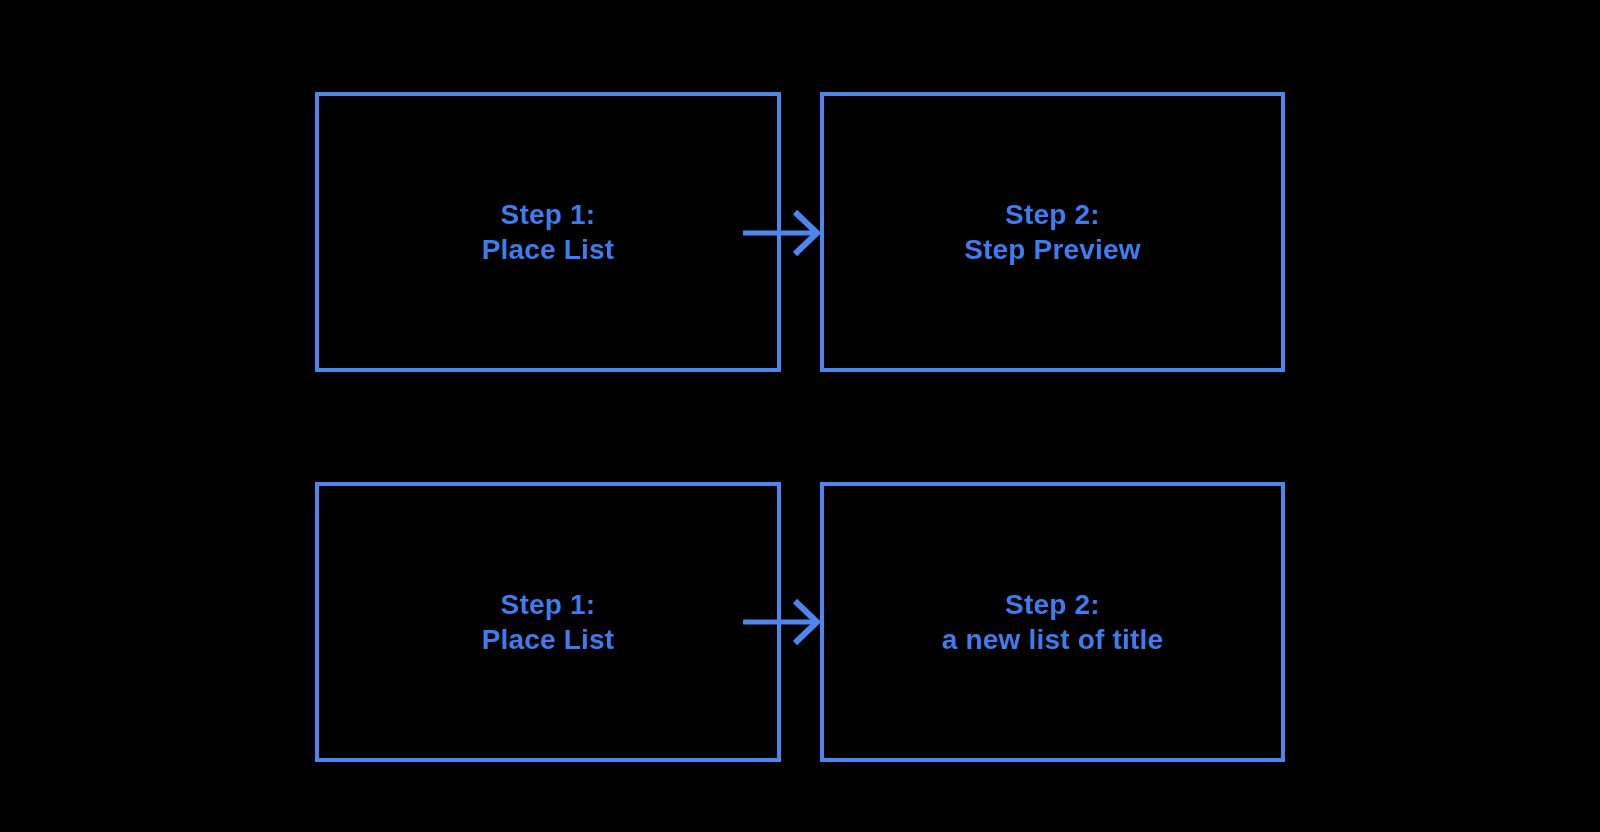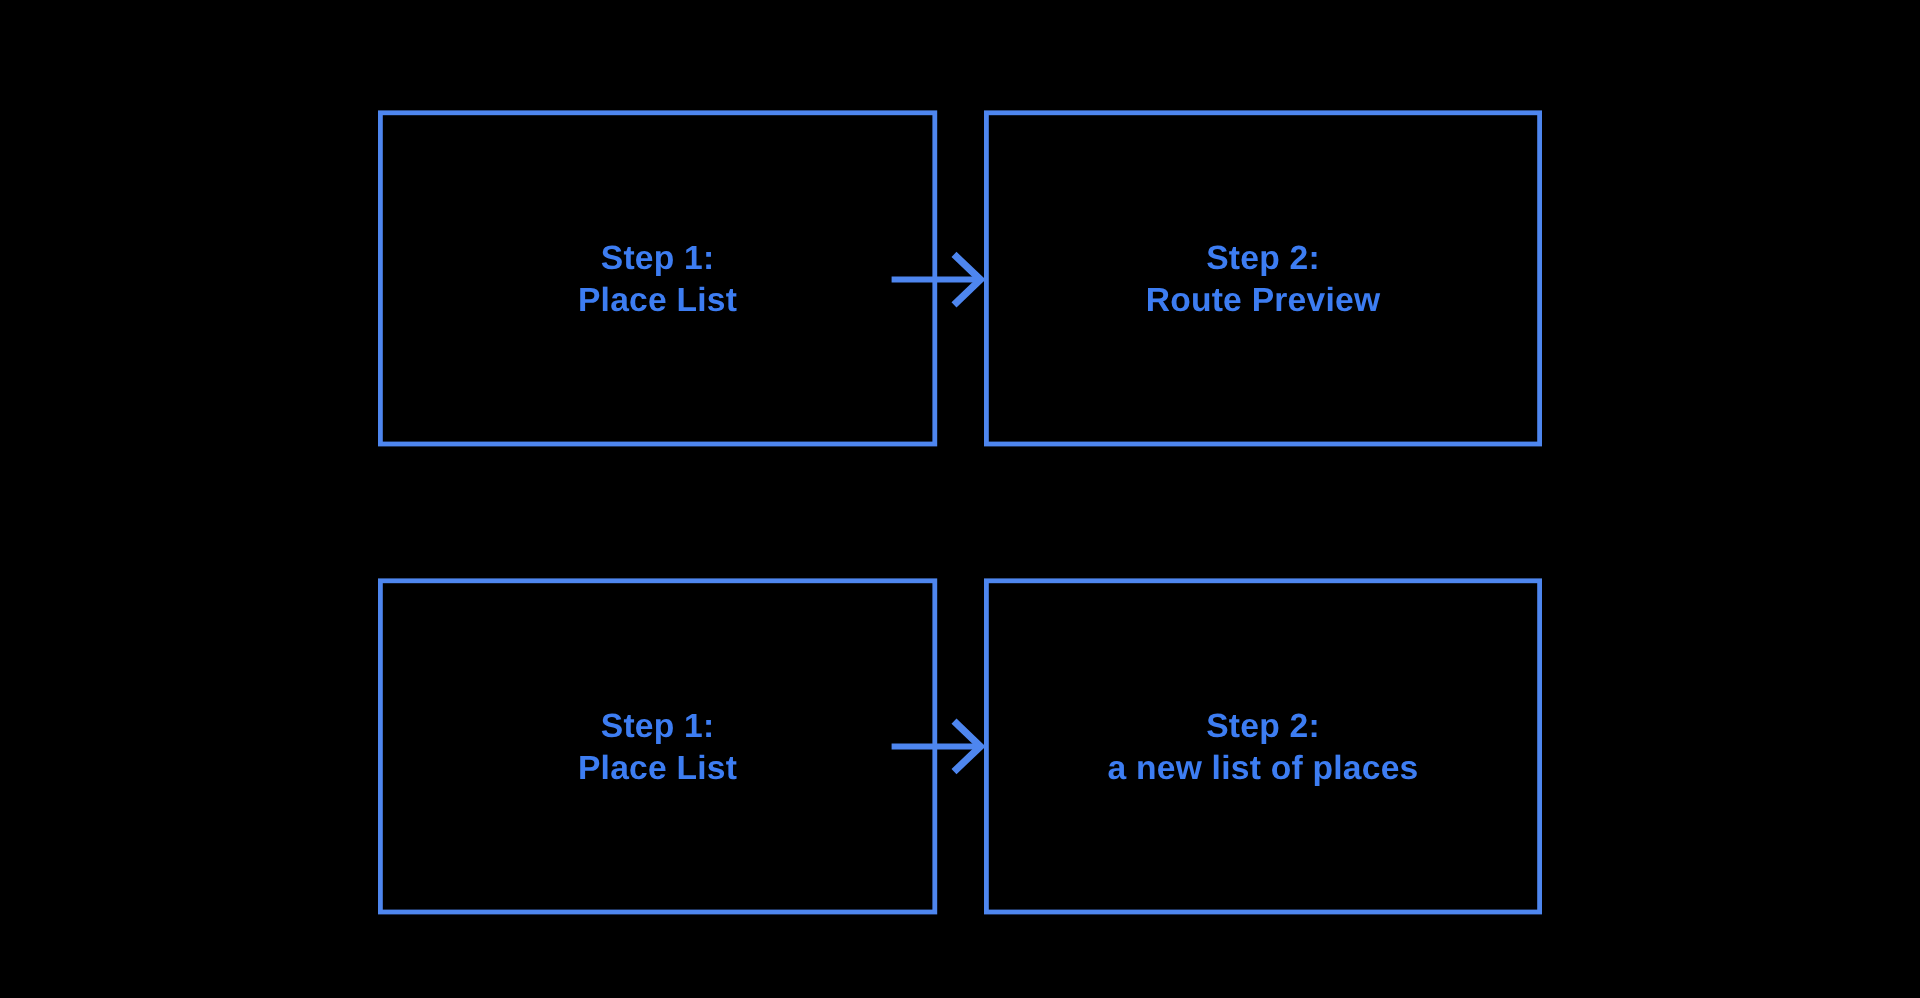--- a/index.html
+++ b/index.html
@@ -66,37 +66,37 @@
     <div class="node-label">
       <span class="line">Step 1:</span>
       <span class="line">Place List</span>
       <span class="line"></span>
     </div>
   </div>
 
   <div class="node pos-tr">
     <div class="node-label">
       <span class="line">Step 2:</span>
-      <span class="line">Route Preview</span>
+      <span class="line">Step Preview</span>
       <span class="line"></span>
     </div>
   </div>
 
   <div class="node pos-bl">
     <div class="node-label">
       <span class="line">Step 1:</span>
       <span class="line">Place List</span>
       <span class="line"></span>
     </div>
   </div>
 
   <div class="node pos-br">
     <div class="node-label">
       <span class="line">Step 2:</span>
-      <span class="line">a new list of places</span>
+      <span class="line">a new list of title</span>
     </div>
   </div>
 
   <svg class="arrow arrow-top" viewBox="0 0 80 48" aria-hidden="true">
     <line x1="1" y1="24" x2="73" y2="24"></line>
     <polyline points="53,3 75,24 53,45"></polyline>
   </svg>
 
   <svg class="arrow arrow-bottom" viewBox="0 0 80 48" aria-hidden="true">
     <line x1="1" y1="24" x2="73" y2="24"></line>

